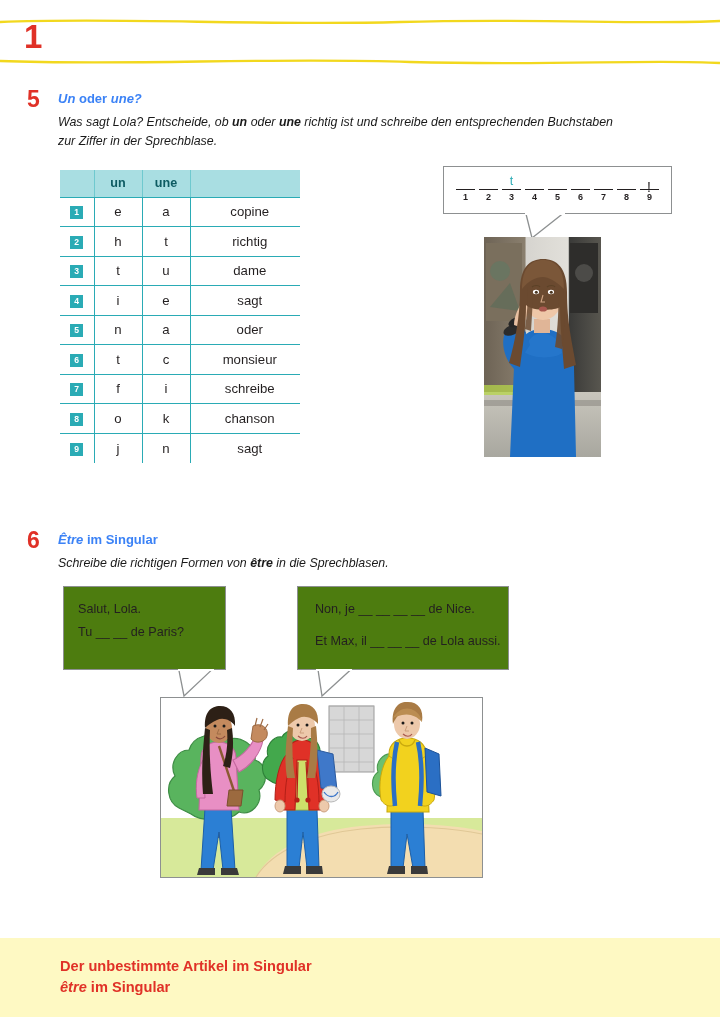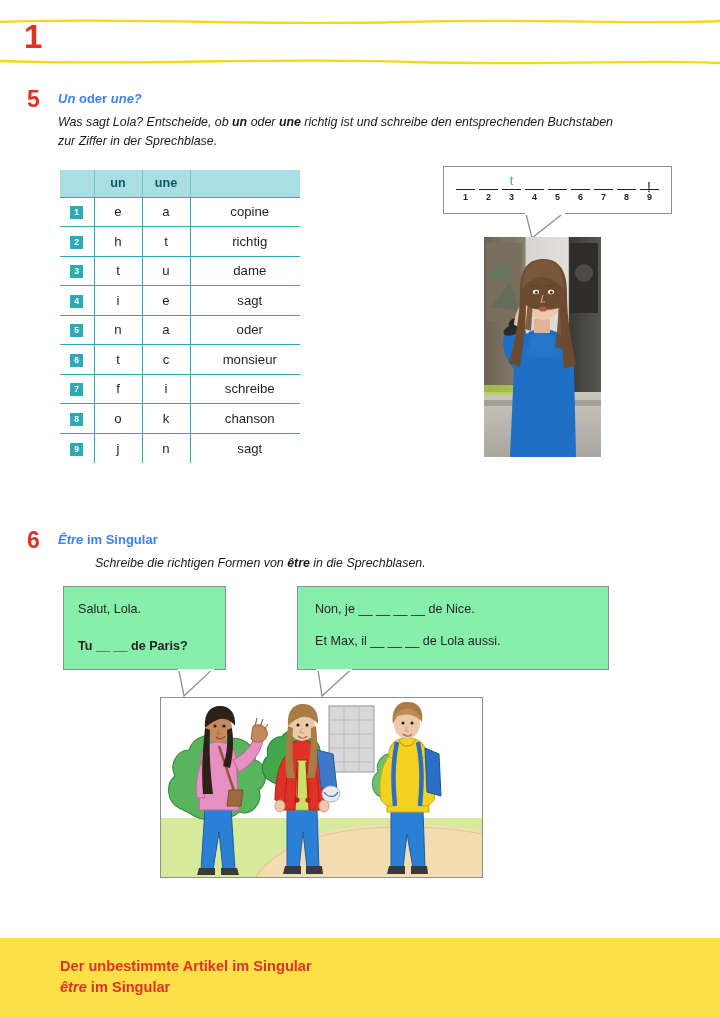--- a/index.html
+++ b/index.html
@@ -167,32 +167,32 @@
     width: 117px; height: 220px;
     overflow: hidden;
     background: #cfd2cf;
   }
   .photo svg { display: block; }
 
   
   .bubble6 {
     position: absolute;
     border: 1.3px solid #8d9091;
-    background: #86efac;
+    background: #4d7c0f;
   }
   .b6-a { left: 63px;  top: 586px; width: 163px; height: 84px; }
-  .b6-b { left: 297px; top: 586px; width: 312px; height: 84px; }
+  .b6-b { left: 297px; top: 586px; width: 212px; height: 84px; }
   .b6-line {
     position: absolute;
     font-size: 12.6px;
     color: #231f20;
     white-space: nowrap;
   }
   .b6-a .l1 { left: 14px; top: 15px; }
-  .b6-a .l2 { left: 14px; top: 52px; font-weight: bold; }
+  .b6-a .l2 { left: 14px; top: 38px; }
   .b6-b .l1 { left: 17px; top: 15px; }
   .b6-b .l2 { left: 17px; top: 47px; }
   .gap { letter-spacing: 0px; }
   .tail6 { position: absolute; width: 36px; height: 28px; }
   .tail6-a { left: 178px; top: 669px; }
   .tail6-b { left: 316px; top: 669px; }
 
   
   .illo {
     position: absolute;
@@ -202,21 +202,21 @@
     background: #ffffff;
     overflow: hidden;
   }
   .illo svg { display: block; }
 
   
   .footer {
     position: absolute;
     left: 0; top: 938px;
     width: 720px; height: 79px;
-    background: #fde047;
+    background: #fef9c3;
   }
   .footer-text {
     position: absolute;
     left: 60px; top: 18px;
     font-size: 14.6px;
     font-weight: bold;
     color: #e03127;
     line-height: 1.42;
   }
   .footer-text i { font-style: italic; }
@@ -441,21 +441,21 @@
       <ellipse cx="59" cy="72" rx="4" ry="2.6" fill="#a9584f"></ellipse>
     </svg>
   </div>
 
   <div class="ex-num" style="left:27px; top:529px;">6</div>
 
   <div class="ex-title" style="left:58px; top:533px;">
     <i>Être</i><span> im Singular</span>
   </div>
 
-  <div class="ex-sub" style="left:58px; top:554px; width:560px;margin-left:37px;">
+  <div class="ex-sub" style="left:58px; top:554px; width:560px;">
     <span>Schreibe die richtigen Formen von </span><b>être</b><span> in die Sprechblasen.</span>
   </div>
 
   <div class="bubble6 b6-a">
     <div class="b6-line l1">Salut, Lola.</div>
     <div class="b6-line l2">
       <span>Tu </span><span class="gap">__ __</span><span> de Paris?</span>
     </div>
   </div>
   <div class="tail6 tail6-a">

